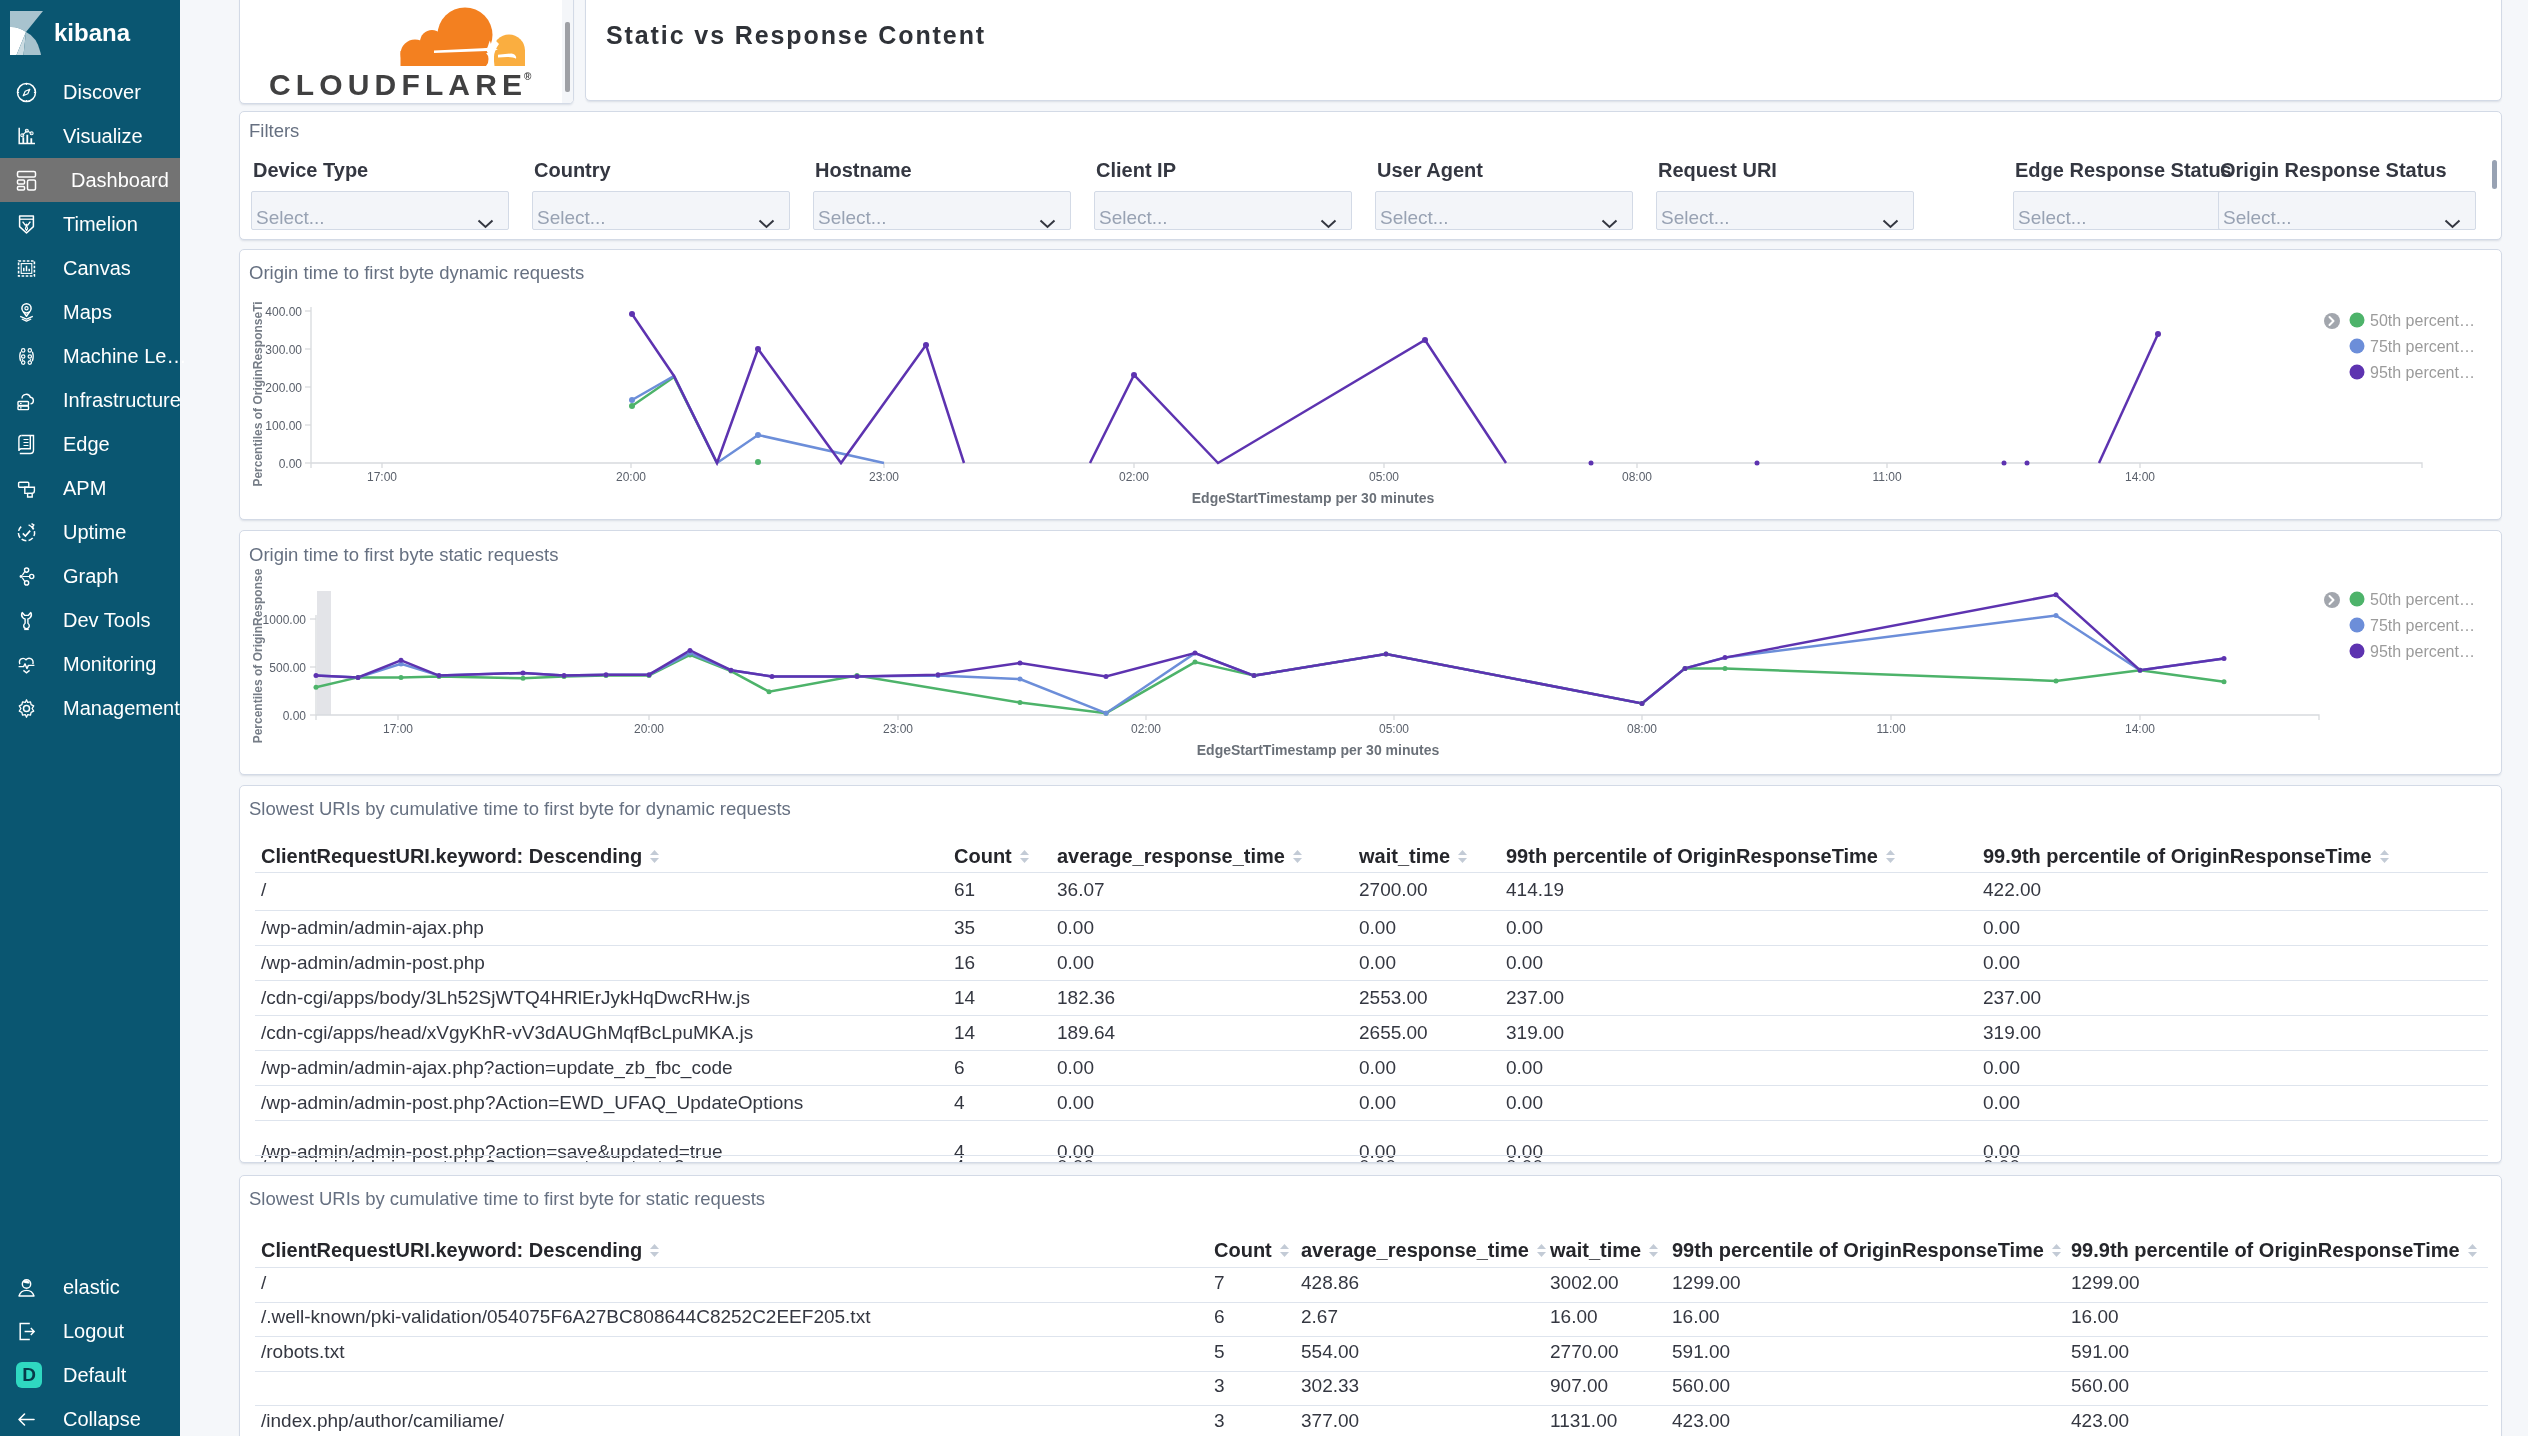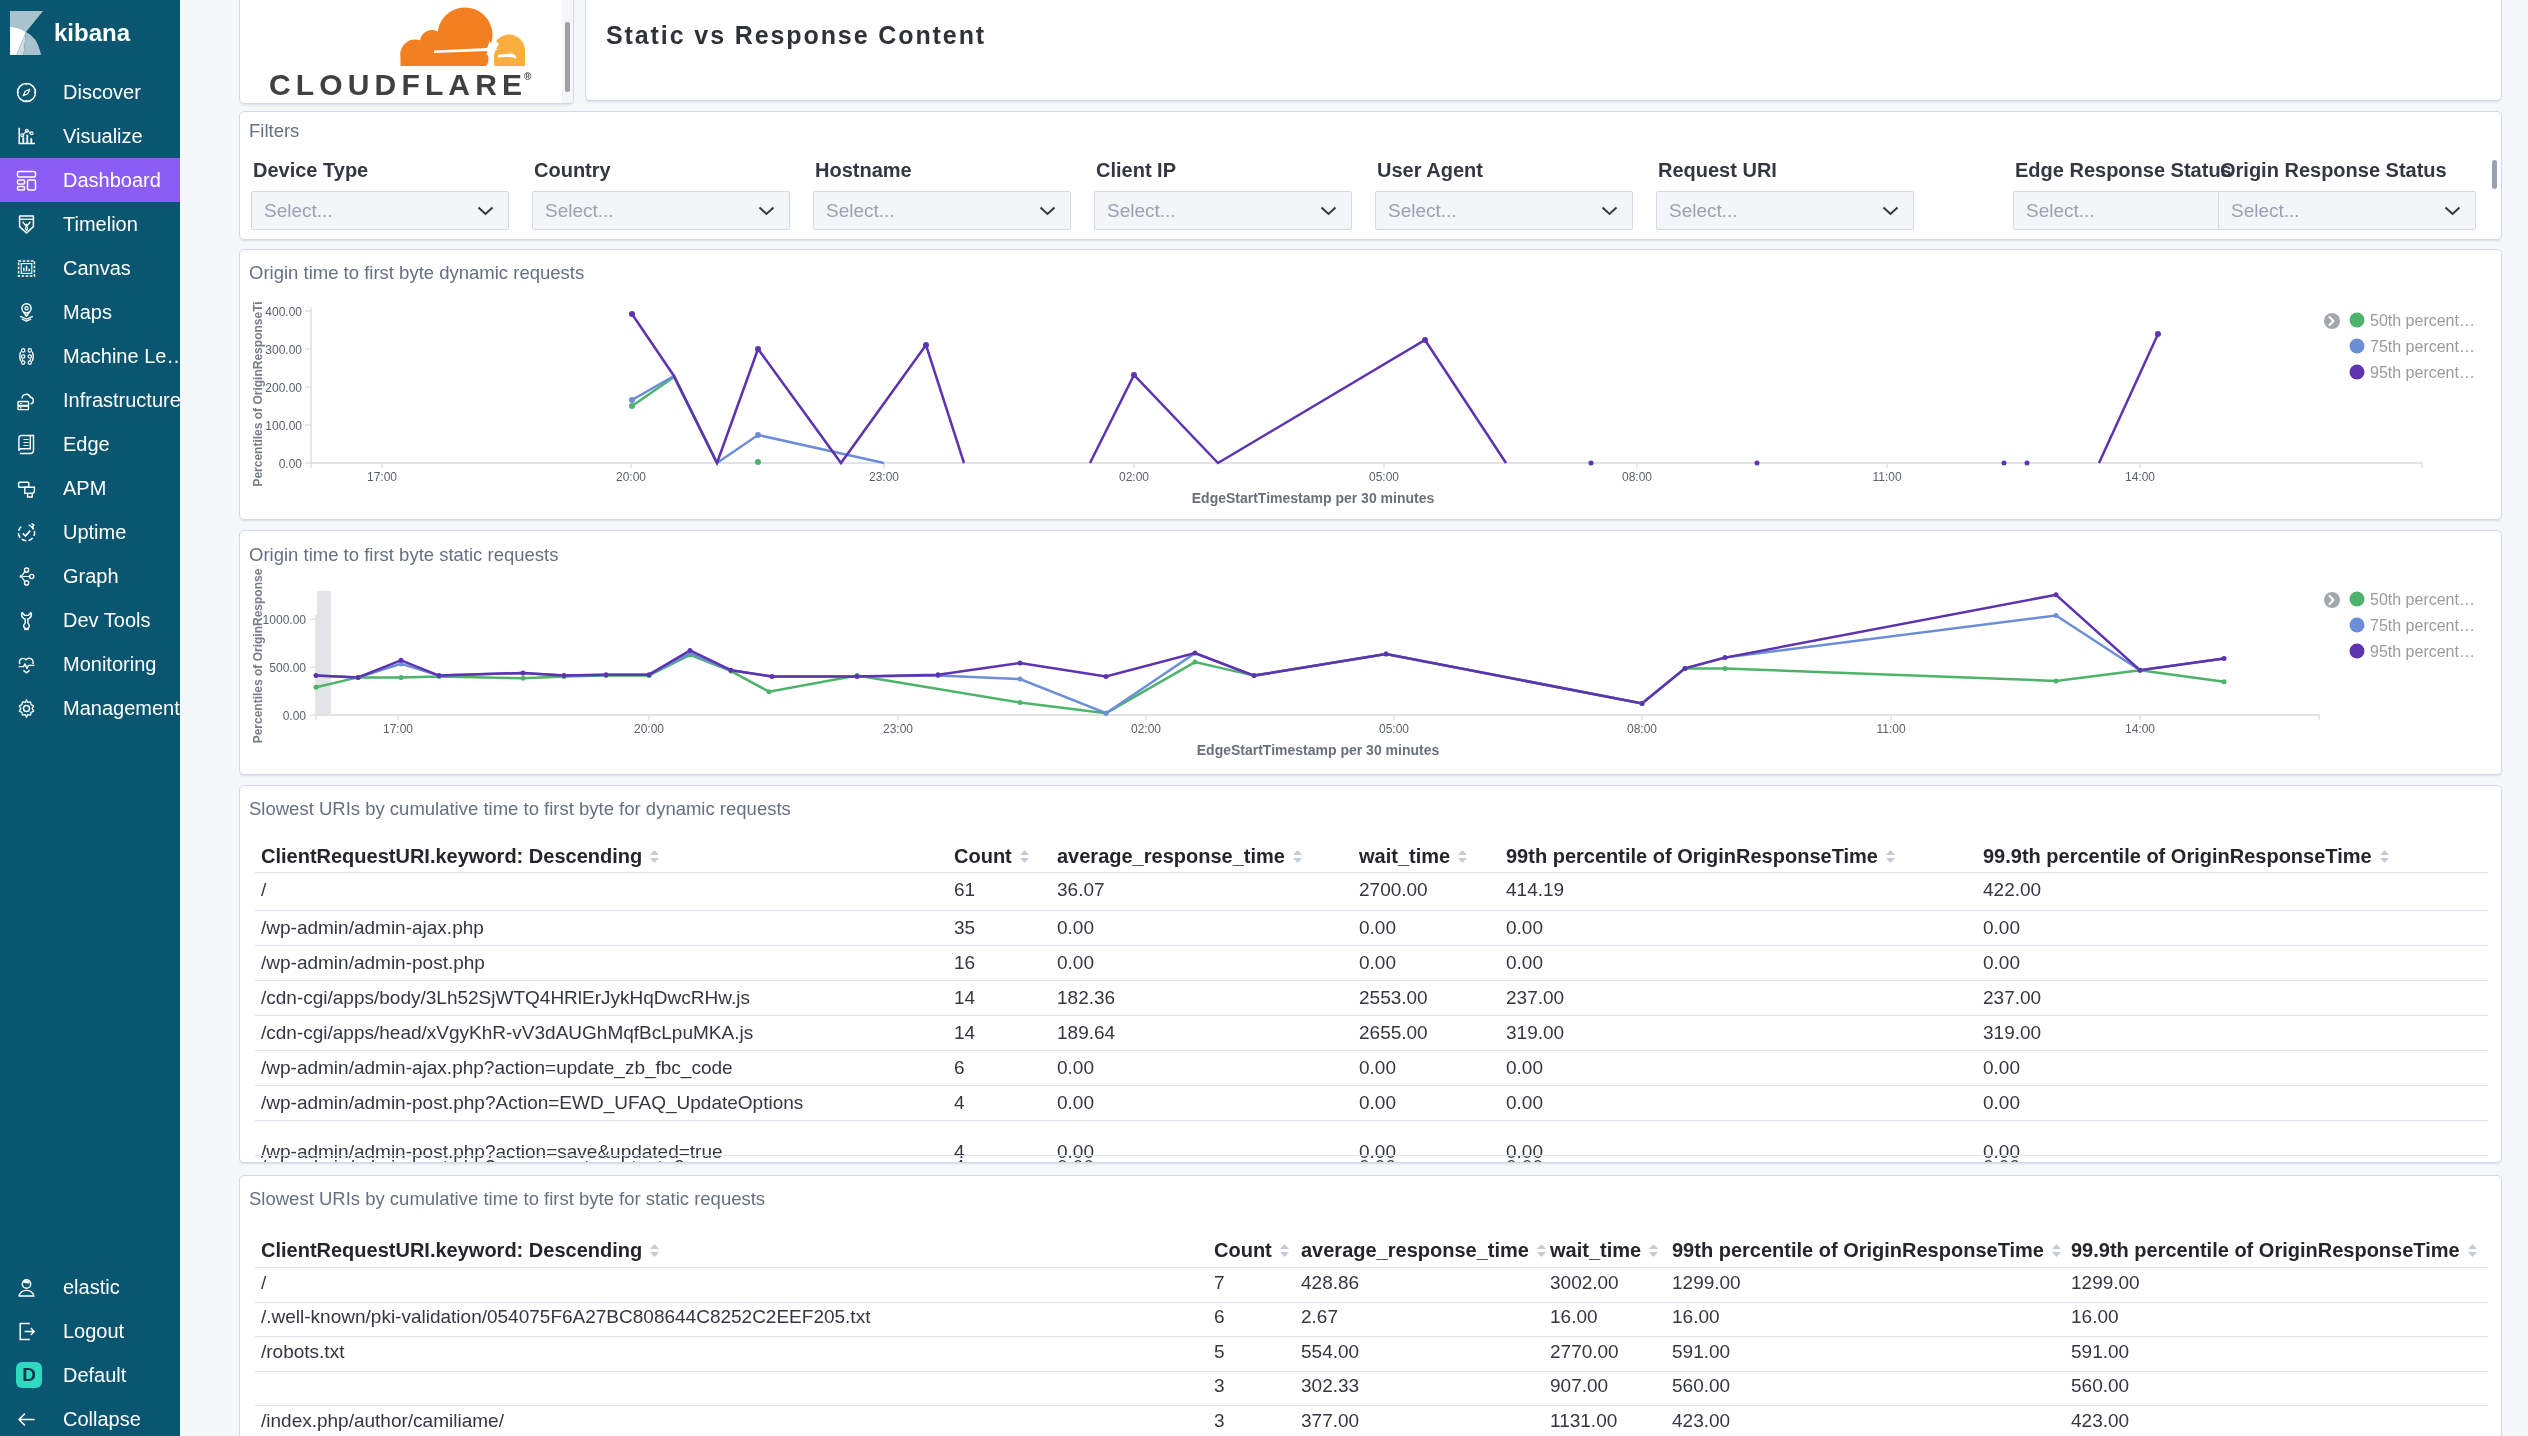--- a/index.html
+++ b/index.html
@@ -1,30 +1,30 @@
 <!DOCTYPE html>
 <html><head><meta charset="utf-8"><title>Static vs Dynamic Content - Kibana</title>
 <style>
 * { margin:0; padding:0; box-sizing:border-box; }
 html,body { width:2528px; height:1436px; overflow:hidden; }
 body { font-family:"Liberation Sans",sans-serif; background:#f5f7fa; position:relative; color:#343741; }
 .side { position:absolute; left:0; top:0; width:180px; height:1436px; background:#0a5671; z-index:5; }
 .klogo { position:absolute; left:10px; top:11px; width:33px; height:44px; }
 .kword { position:absolute; left:54px; top:19px; font-size:24px; font-weight:600; color:#fff; }
 .nitem { position:absolute; left:0; width:100%; height:44px; display:flex; align-items:center; color:#fff; font-size:20px; }
-.nitem.sel { background:#8b5cf6; }
+.nitem.sel { background:#737373;gap:8px; }
 .nicon { margin-left:16px; flex:0 0 21px; }
 .nitem span { margin-left:26px; white-space:nowrap; }
 .dbadge { margin-left:16px; width:26px; height:26px; border-radius:6px; background:#2fd8c1; color:#07394a; font-weight:bold; font-size:19px; display:flex; align-items:center; justify-content:center; flex:0 0 26px; }
 .card { position:absolute; background:#fff; border:1.5px solid #d3dae6; border-radius:5px; box-shadow:0 2px 2px -1px rgba(152,162,179,.3); }
 .ptitle { position:absolute; font-size:18.5px; color:#667081; }
 .chsvg { position:absolute; left:0; top:0; }
 .flabel { font-size:20px; font-weight:bold; color:#343741; margin-bottom:9px; }
 .fgroup { position:absolute; top:47px; width:258px; }
-.fselect { width:258px; height:39px; background:#f3f5f9; border:1.5px solid #d3dae6; border-radius:2px; display:flex; align-items:center; justify-content:space-between; padding:0 14px 0 12px; }
+.fselect { width:258px; height:39px; background:#f3f5f9; border:1.5px solid #d3dae6; border-radius:2px; display:flex; align-items:flex-end; justify-content:space-between; padding:0 14px 0 4px; }
 .fselect span { color:#98a2b3; font-size:19px; }
 .fscroll { position:absolute; left:2252px; top:48px; width:5px; height:29px; background:#98a2b3; border-radius:3px; }
 .thead { position:absolute; width:100%; height:34px; font-weight:bold; font-size:20px; color:#25262b; }
 .thead span { position:absolute; white-space:nowrap; display:flex; align-items:center; height:34px; }
 .sorti { margin-left:7px; }
 .trow { position:absolute; width:100%; height:20px; font-size:19px; }
 .trow span { position:absolute; top:50%; transform:translateY(-50%); white-space:nowrap; }
 .tline { position:absolute; left:15px; width:2233px; height:0; border-top:1.5px solid #dee4ed; }
 .cftrack { position:absolute; left:322px; top:0; width:12px; height:110px; background:#f4f6f9; }
 .cfscroll { position:absolute; left:325px; top:29px; width:5px; height:70px; background:#9ea0a5; border-radius:2px; }

